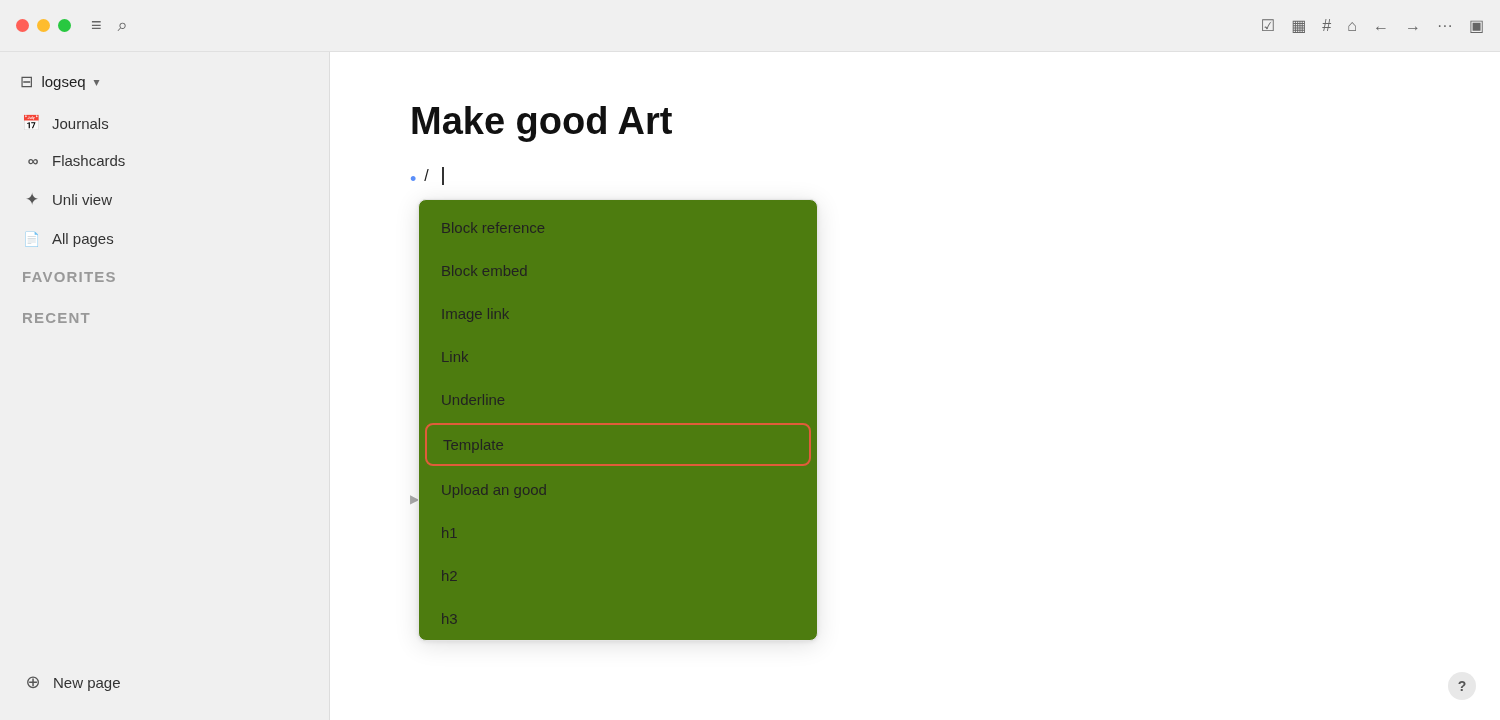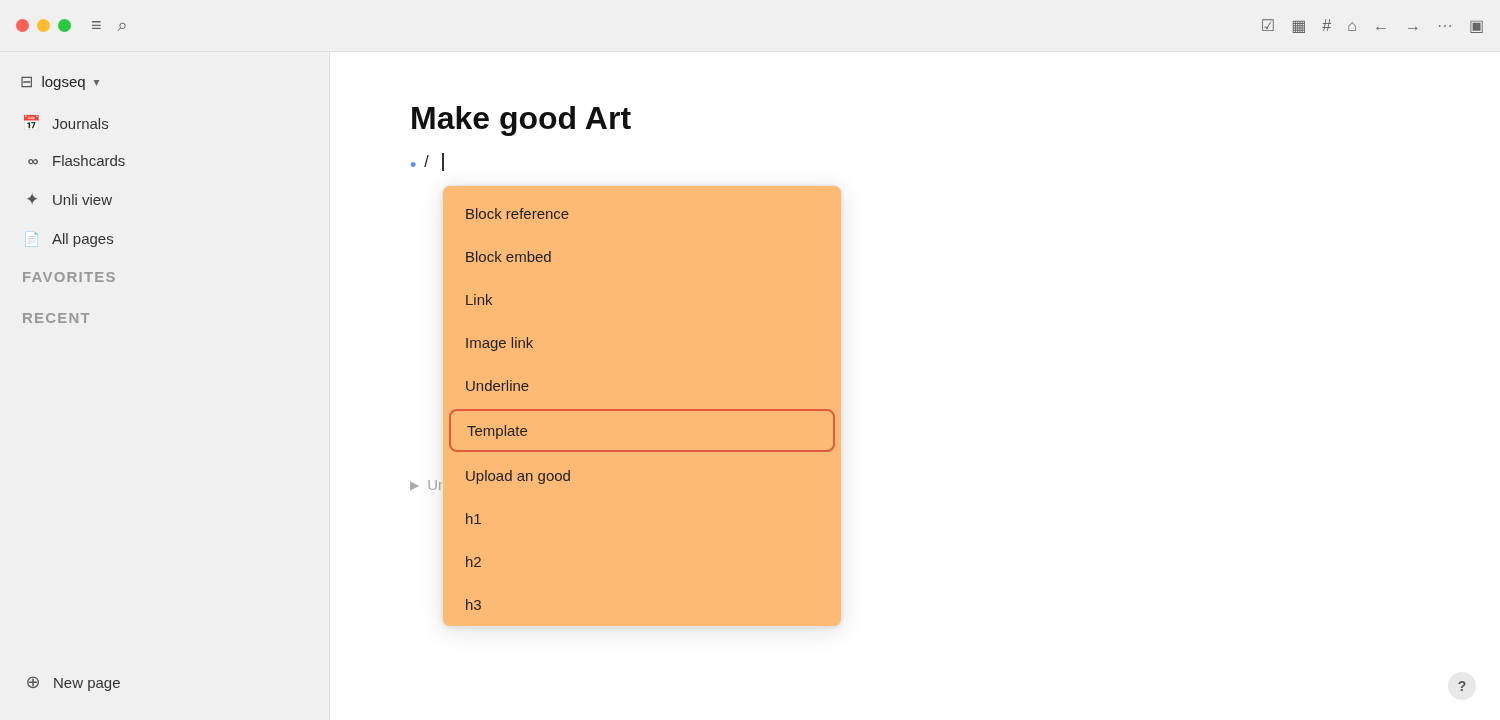--- a/index.html
+++ b/index.html
@@ -139,47 +139,47 @@
 
     
     .content {
       flex: 1;
       background: #ffffff;
       padding: 48px 80px 40px 80px;
       position: relative;
       overflow: hidden;
     }
     .page-title {
-      font-size: 32px;
+      font-size: 38px;
       font-weight: 700;
       color: #111;
-      margin-bottom: 16px;
+      margin-bottom: 24px;
     }
     .editor-area {
       position: relative;
     }
     .editor-line {
       display: flex;
       align-items: flex-start;
       gap: 8px;
     }
     .editor-bullet {
       color: #5b8ff9;
       font-size: 18px;
       margin-top: 2px;
       flex-shrink: 0;
     }
 
     
     .dropdown-menu {
       position: absolute;
       top: 32px;
-      left: 32px;
+      left: 8px;
       width: 400px;
-      background: #fdba74;
+      background: #4d7c0f;
       border-radius: 8px;
       box-shadow: 0 4px 24px rgba(0,0,0,0.12), 0 1px 4px rgba(0,0,0,0.08);
       border: 1px solid #e5e5e5;
       z-index: 100;
       overflow: hidden;
     }
     .dropdown-inner {
       max-height: 440px;
       overflow-y: auto;
       padding: 6px 0;
@@ -315,24 +315,24 @@
       <div class="dropdown-menu">
         <div class="dropdown-inner">
 
           <div class="dropdown-item">
             <span>Block reference</span>
           </div>
           <div class="dropdown-item">
             <span>Block embed</span>
           </div>
           <div class="dropdown-item">
+            <span>Image link</span>
+          </div>
+          <div class="dropdown-item">
             <span>Link</span>
-          </div>
-          <div class="dropdown-item">
-            <span>Image link</span>
           </div>
           <div class="dropdown-item">
             <span>Underline</span>
           </div>
           <div class="dropdown-item highlighted">
             <span>Template</span>
           </div>
           <div class="dropdown-item">
             <span>Upload an good</span>
           </div>

